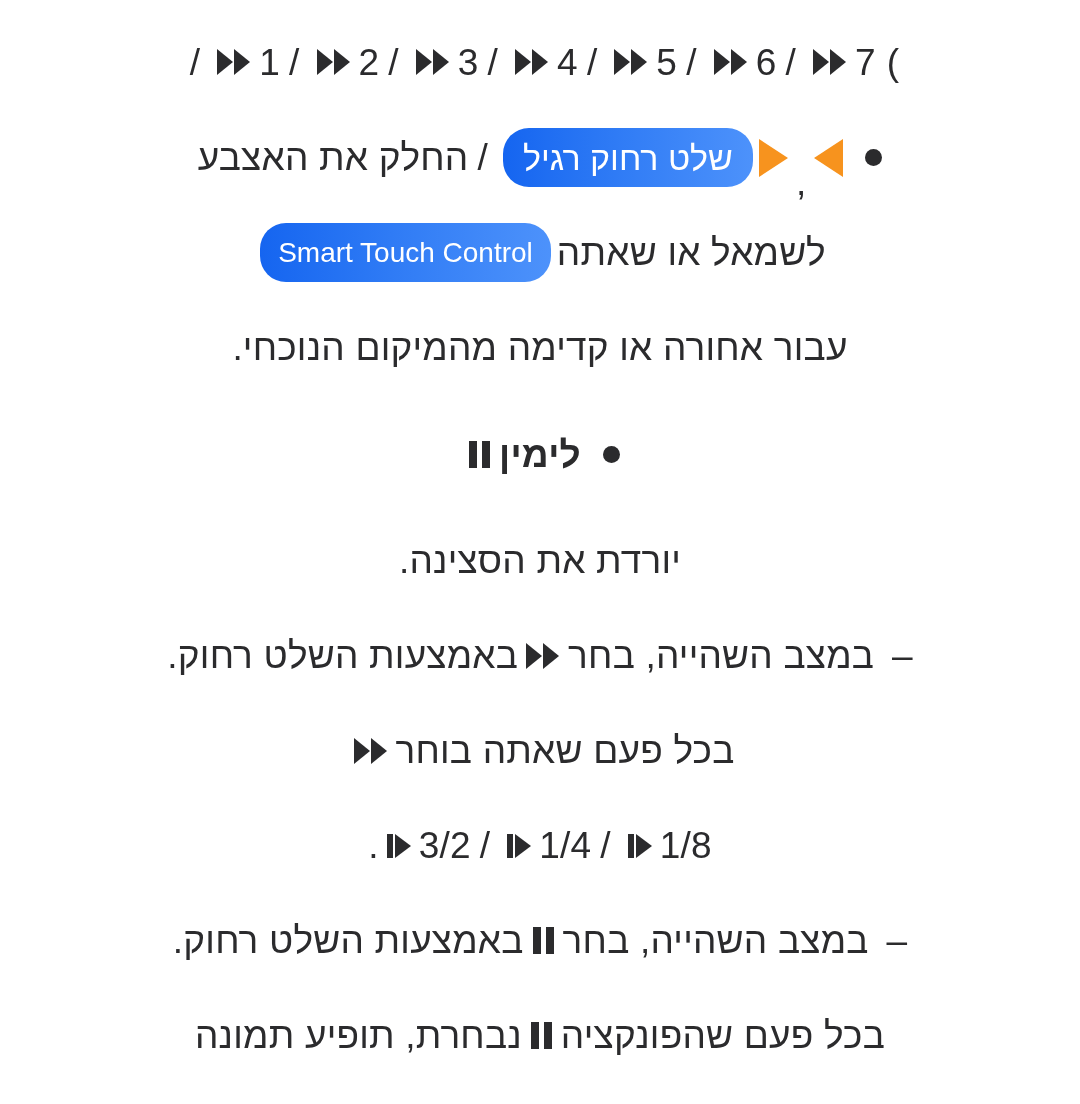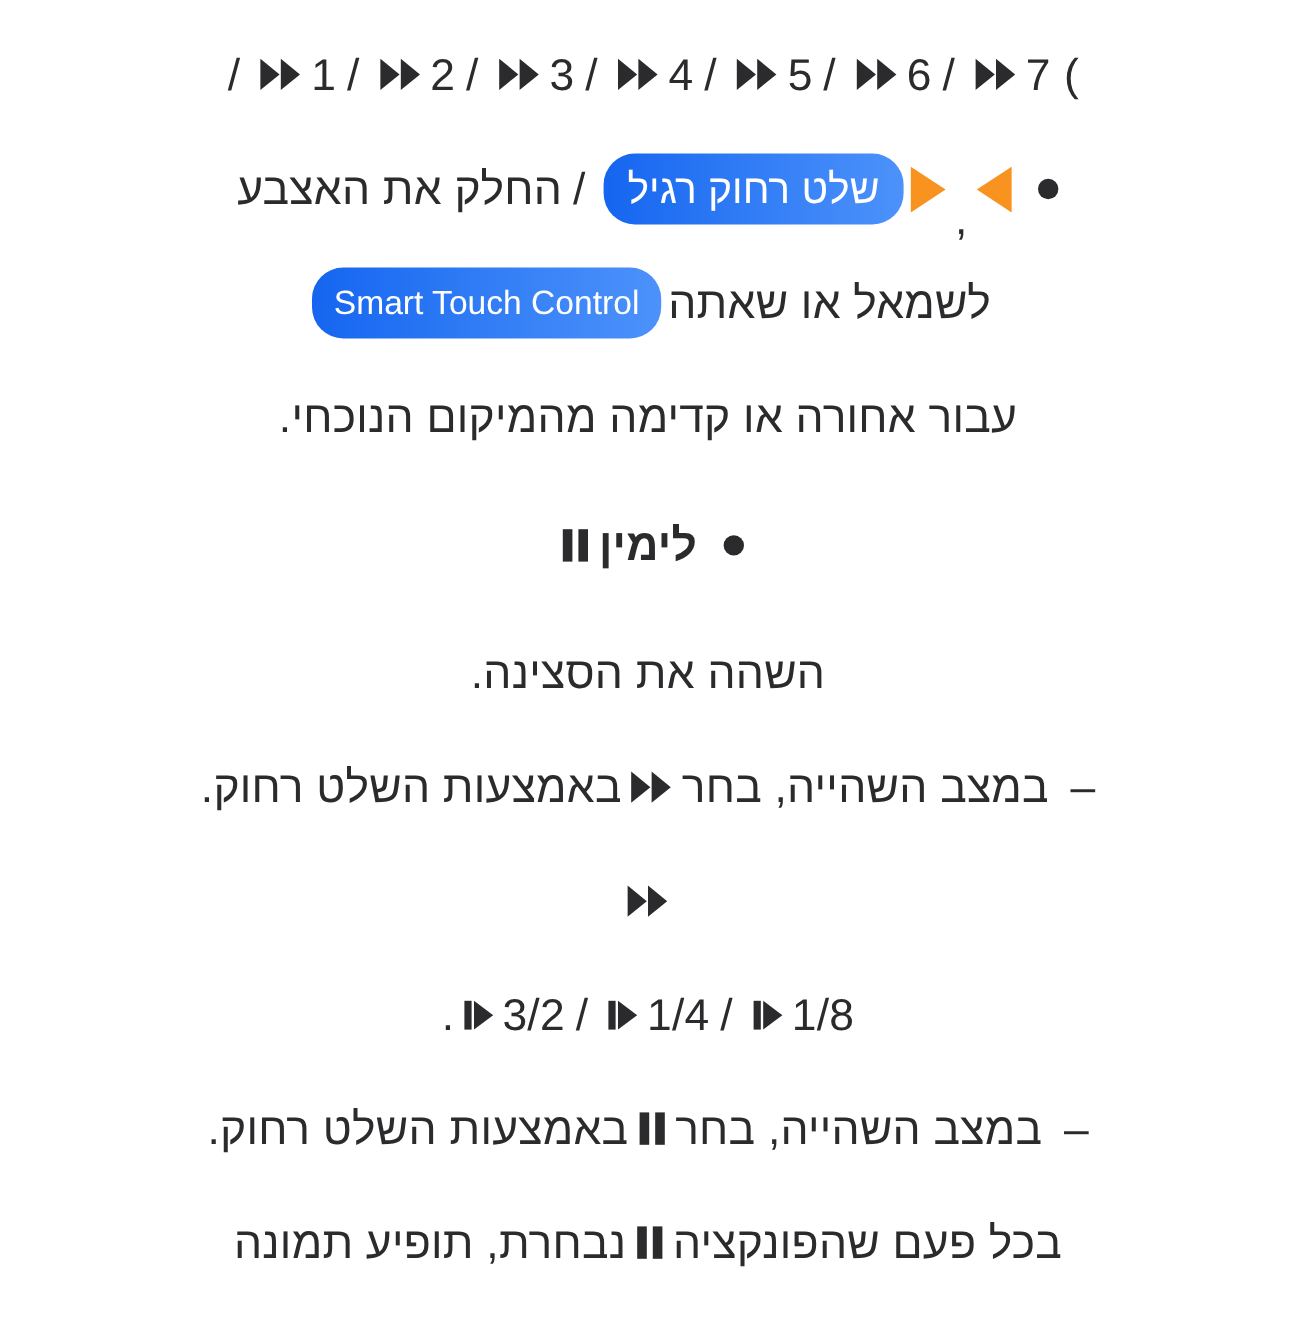--- a/index.html
+++ b/index.html
@@ -229,36 +229,37 @@
   <div class="line row" style="height:118px;">
     <span class="bullet"></span>
     <span class="txt" style="font-weight:700;">לימין</span>
     <span class="pause-icon">
         <i></i>
         <i></i>
       </span>
   </div>
 
   <div class="line row">
-    <span class="txt">השהה את הסצינה.</span>
+    <span class="txt">יורדת את הסצינה.</span>
   </div>
 
   <div class="line row">
     <span class="dash">–</span>
     <span class="txt">במצב השהייה, בחר</span>
     <span class="icon ff-icon">
       <svg width="36" height="30" viewBox="0 0 36 30">
           <polygon points="1,2 17,15 1,28" fill="#2b2b2d"></polygon>
           <polygon points="18,2 34,15 18,28" fill="#2b2b2d"></polygon>
         </svg>
     </span>
     <span class="txt">באמצעות השלט רחוק.</span>
   </div>
 
   <div class="line row">
+    <span class="txt">בכל פעם שאתה בוחר</span>
     <span class="icon ff-icon">
       <svg width="36" height="30" viewBox="0 0 36 30">
           <polygon points="1,2 17,15 1,28" fill="#2b2b2d"></polygon>
           <polygon points="18,2 34,15 18,28" fill="#2b2b2d"></polygon>
         </svg>
     </span>
   </div>
 
   <div class="line row">
 

